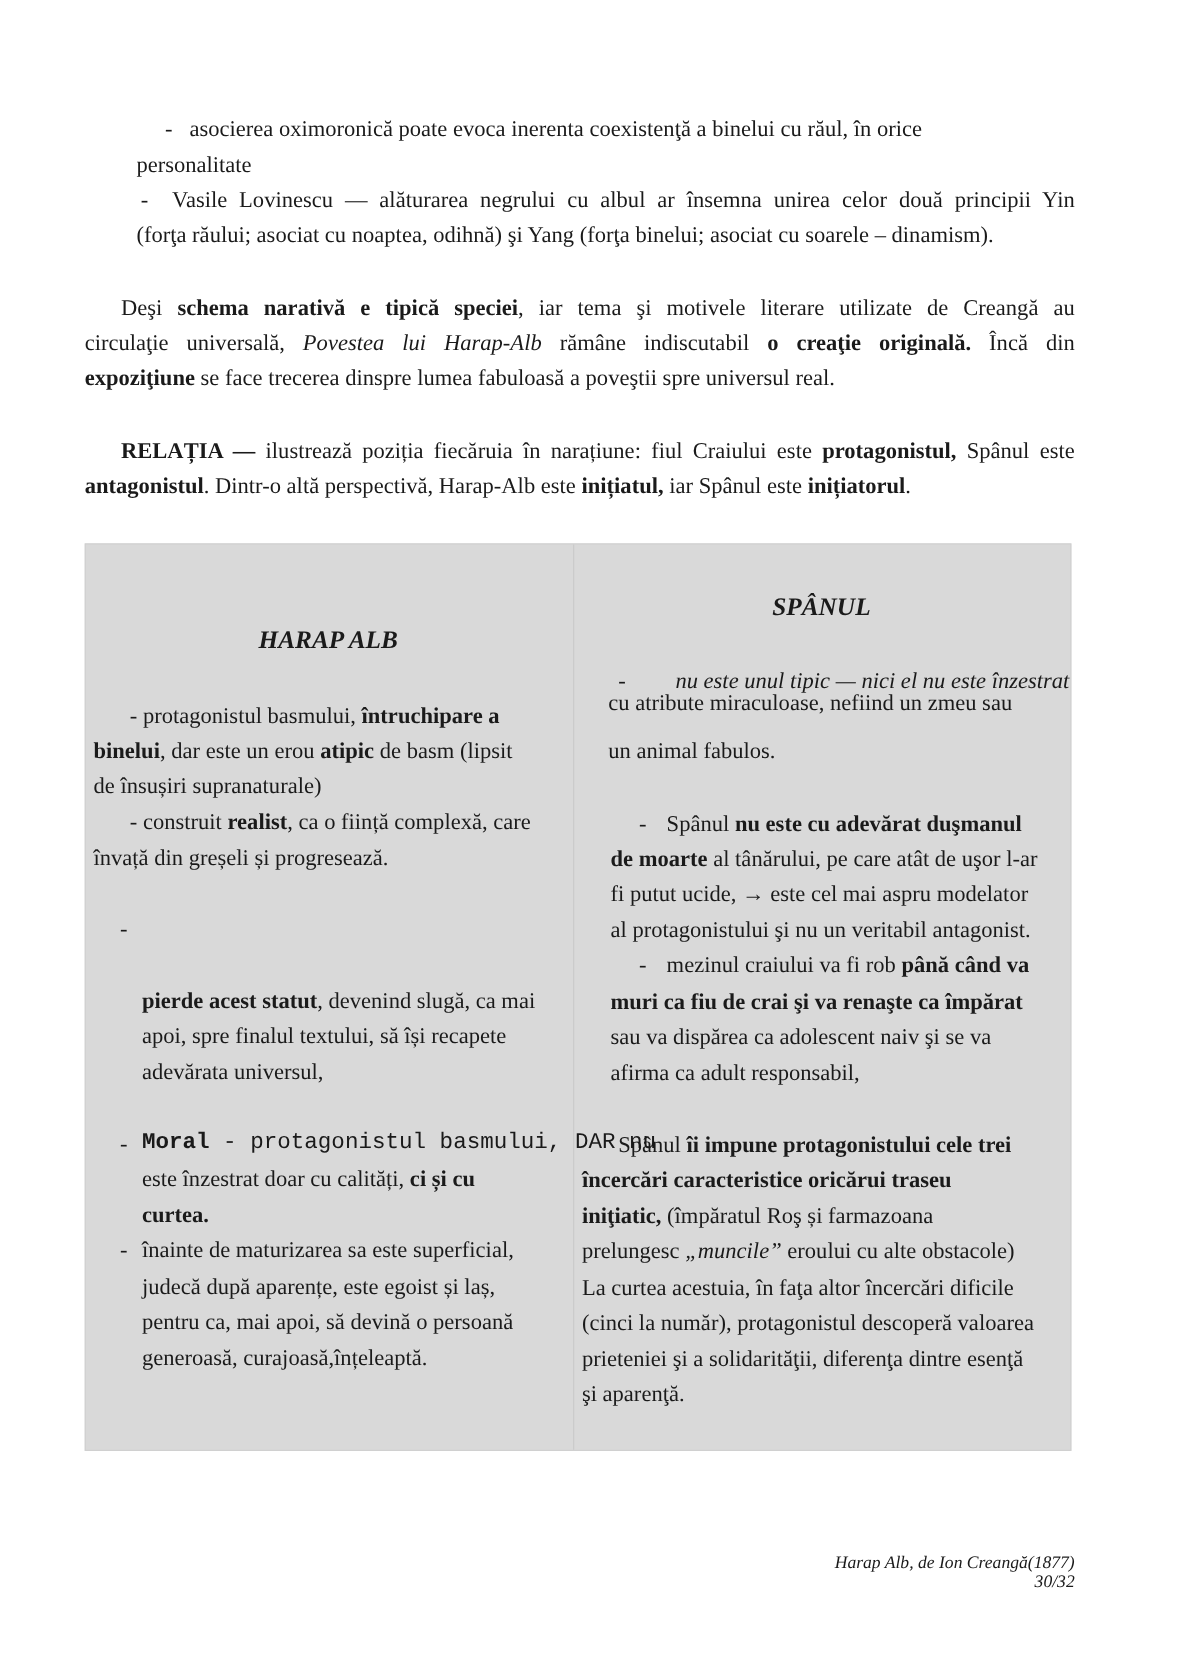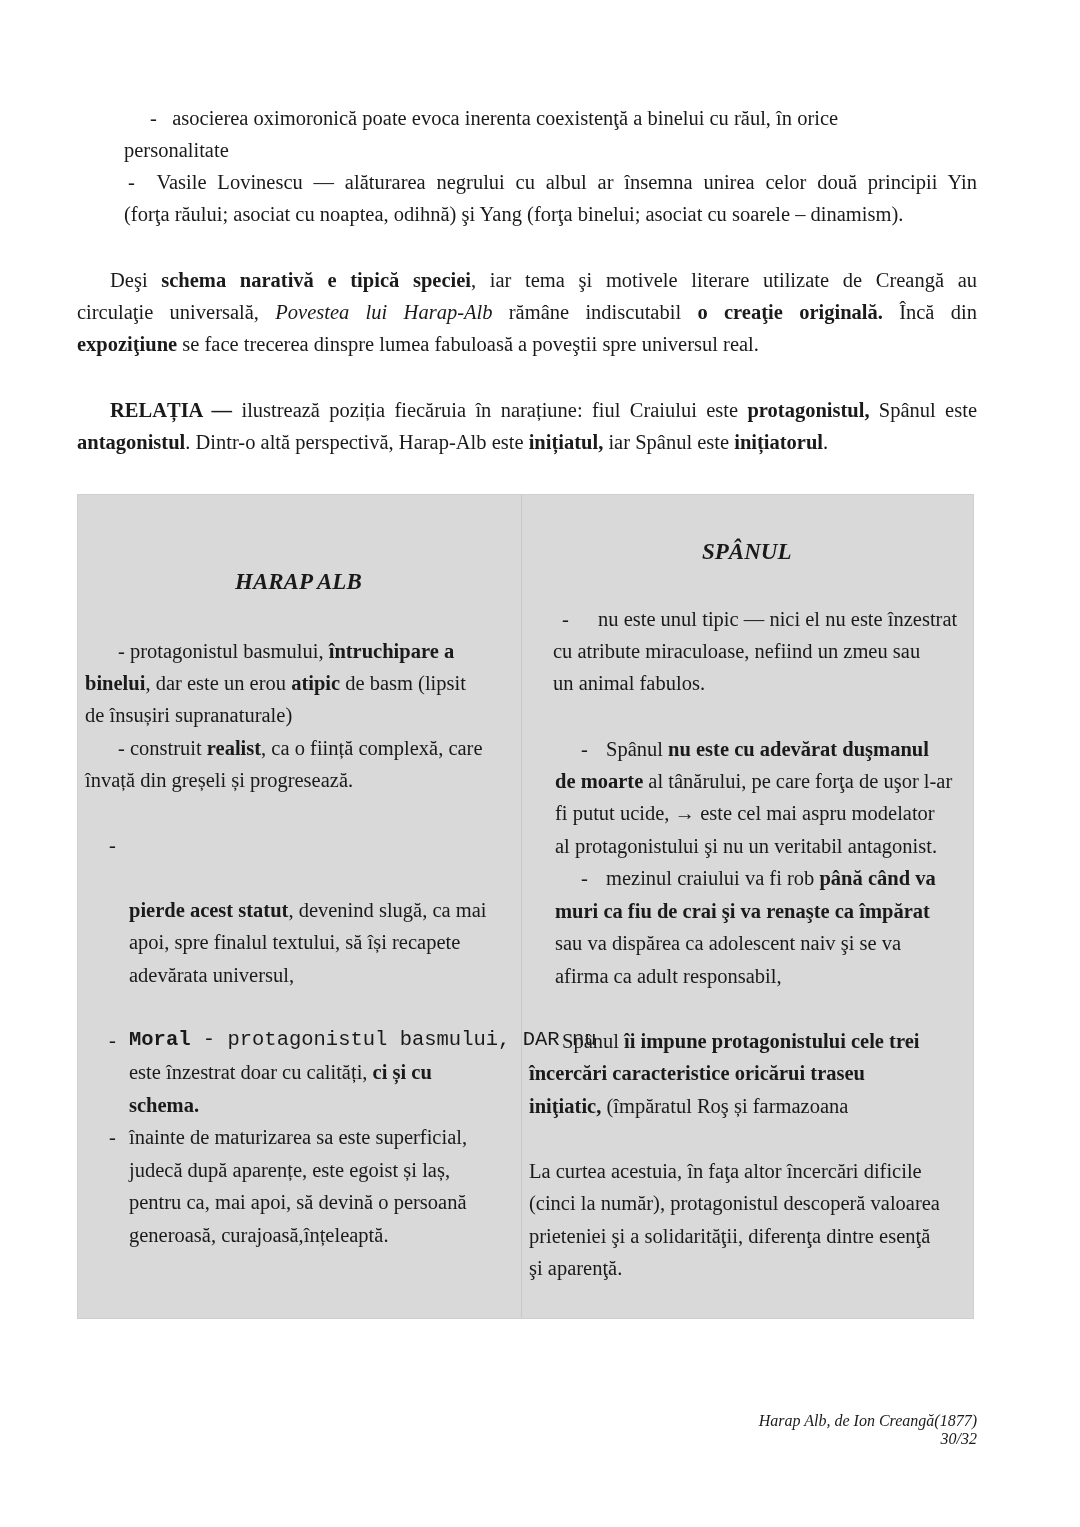--- a/index.html
+++ b/index.html
@@ -90,50 +90,51 @@
   <div class="cell" style="left:7px; top:269px;">învață din greșeli și progresează.</div>
 
   <div class="cell" style="left:31px; top:334px;">-</div>
   <div class="cell" style="left:51px; top:399px;"><b>pierde acest statut</b><span>, devenind slugă, ca mai</span></div>
   <div class="cell" style="left:51px; top:431px;">apoi, spre finalul textului, să își recapete</div>
   <div class="cell" style="left:51px; top:464px;">adevărata universul,</div>
 
   <div class="cell" style="left:31px; top:529px;">-</div>
   <div class="cell" style="left:51px; top:529px;font-family:Liberation Mono, monospace;"><b>Moral</b><span> -  protagonistul basmului, DAR nu</span></div>
   <div class="cell" style="left:51px; top:561px;"><span>este înzestrat doar cu calități, </span><b>ci și cu</b></div>
-  <div class="cell" style="left:51px; top:594px;"><b>schema.</b></div>
+  <div class="cell" style="left:51px; top:594px;"><b>curtea.</b></div>
 
   <div class="cell" style="left:31px; top:626px;">-</div>
   <div class="cell" style="left:51px; top:626px;"> înainte de maturizarea sa este  superficial,</div>
   <div class="cell" style="left:51px; top:659px;">judecă după aparențe, este egoist și laș,</div>
   <div class="cell" style="left:51px; top:691px;">pentru ca, mai apoi, să devină o persoană</div>
   <div class="cell" style="left:51px; top:724px;">generoasă, curajoasă,înțeleaptă.</div>
 
   <div class="col-title" id="t-right" style="left:624px;">SPÂNUL</div>
 
   <div class="cell" style="left:484px; top:108px;">-</div>
-  <div class="cell" style="left:520px; top:108px;">nu este unul tipic — nici el nu este înzestrat</div>
-  <div class="cell" style="left:475px; top:140px;">cu atribute miraculoase, nefiind un zmeu sau</div>
+  <div class="cell" style="left:536px; top:108px;font-style:italic;">nu este unul tipic — nici el nu este înzestrat</div>
+  <div class="cell" style="left:475px; top:128px;">cu atribute miraculoase, nefiind un zmeu sau</div>
   <div class="cell" style="left:475px; top:172px;">un animal fabulos.</div>
 
   <div class="cell" style="left:503px; top:238px;">-</div>
   <div class="cell" style="left:528px; top:238px;"><span>Spânul </span><b>nu este cu adevărat duşmanul</b></div>
-  <div class="cell" style="left:477px; top:270px;"><b>de moarte</b><span> al tânărului, pe care forţa de uşor l-ar</span></div>
+  <div class="cell" style="left:477px; top:270px;"><b>de moarte</b><span> al tânărului, pe care atât de uşor l-ar</span></div>
   <div class="cell" style="left:477px; top:302px;">fi putut ucide, → este cel mai aspru modelator</div>
   <div class="cell" style="left:477px; top:335px;">al protagonistului şi nu un veritabil antagonist.</div>
 
   <div class="cell" style="left:503px; top:367px;">-</div>
   <div class="cell" style="left:528px; top:367px;"><span>mezinul craiului va fi rob </span><b>până când va</b></div>
   <div class="cell" style="left:477px; top:400px;"><b>muri ca fiu de crai şi va renaşte ca împărat</b></div>
   <div class="cell" style="left:477px; top:432px;">sau va dispărea ca adolescent naiv şi se va</div>
   <div class="cell" style="left:477px; top:465px;">afirma ca adult responsabil,</div>
 
   <div class="cell" style="left:484px; top:530px;"><span>Spânul </span><b>îi impune protagonistului cele trei</b></div>
   <div class="cell" style="left:451px; top:562px;"><b>încercări caracteristice oricărui traseu</b></div>
   <div class="cell" style="left:451px; top:595px;"><b>iniţiatic,</b><span> (împăratul Roş și farmazoana</span></div>
+  <div class="cell" style="left:451px; top:627px;"><span>prelungesc </span><i>„muncile”</i><span> eroului cu alte obstacole)</span></div>
   <div class="cell" style="left:451px; top:660px;">La curtea acestuia, în faţa altor încercări dificile</div>
   <div class="cell" style="left:451px; top:692px;">(cinci la număr), protagonistul descoperă valoarea</div>
   <div class="cell" style="left:451px; top:725px;">prieteniei şi a solidarităţii, diferenţa dintre esenţă</div>
   <div class="cell" style="left:451px; top:757px;">şi aparenţă.</div>
 </div>
 
 <div id="footer1">Harap Alb, de Ion Creangă(1877)</div>
 <div id="footer2">30/32</div>
 
 </body></html>

